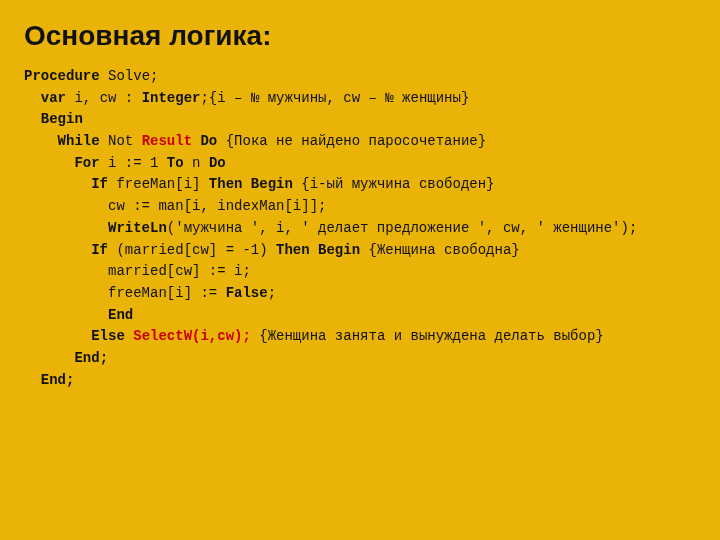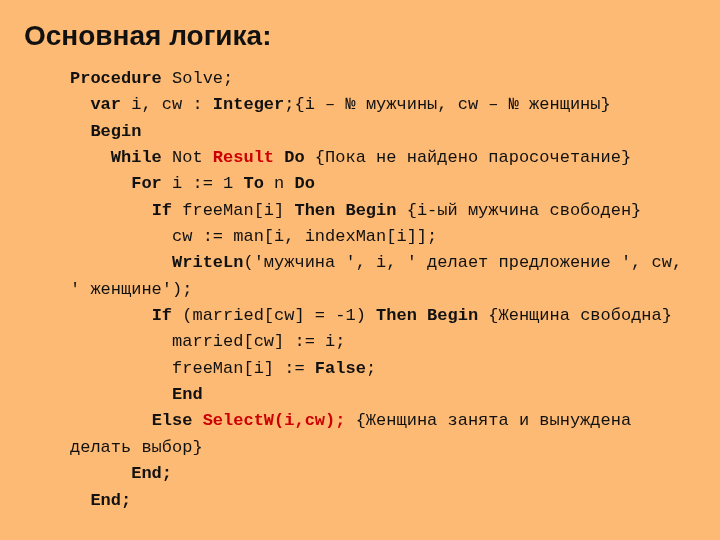--- a/index.html
+++ b/index.html
@@ -12,41 +12,40 @@
       width: 720px;
       height: 540px;
       background: #f0ede8;
       font-family: 'Courier New', Courier, monospace;
       overflow: hidden;
     }
 
     .slide {
       width: 720px;
       height: 540px;
-      background: #fdba74;
+      background: #eab308;
       padding: 20px 24px;
       position: relative;
     }
 
     .slide-title {
       font-family: Arial, sans-serif;
       font-size: 28px;
       font-weight: bold;
       color: #111;
       margin-bottom: 14px;
     }
 
     .code-block {
       font-family: 'Courier New', Courier, monospace;
-      font-size: 17px;
+      font-size: 14px;
       line-height: 1.55;
       color: #111;
       white-space: pre-wrap;
       word-break: break-word;
-      margin-left: 46px;
     }
 
     .kw-bold {
       font-weight: bold;
       color: #111;
     }
 
     .kw-red {
       color: #cc0000;
       font-weight: bold;

